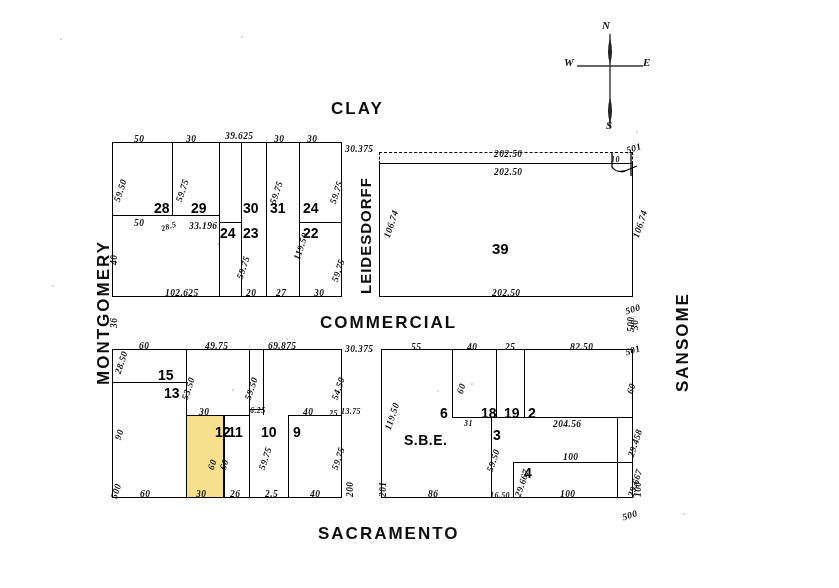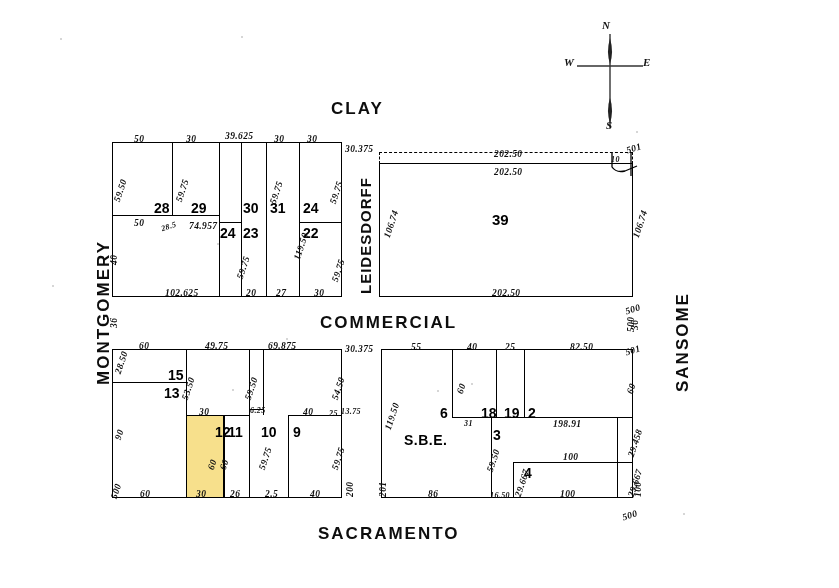--- a/index.html
+++ b/index.html
@@ -119,38 +119,38 @@
   <span class="dim vtxt" style="left:112px;top:200px;transform:rotate(-72deg);">59.50</span>
   <span class="dim vtxt" style="left:174px;top:200px;transform:rotate(-72deg);">59.75</span>
   <span class="dim vtxt" style="left:268px;top:202px;transform:rotate(-72deg);">59.75</span>
   <span class="dim vtxt" style="left:328px;top:202px;transform:rotate(-72deg);">59.75</span>
   <span class="dim vtxt" style="left:292px;top:258px;transform:rotate(-72deg);">119.50</span>
   <span class="dim vtxt" style="left:235px;top:277px;transform:rotate(-72deg);">59.75</span>
   <span class="dim vtxt" style="left:330px;top:280px;transform:rotate(-72deg);">59.75</span>
 
   <span class="dim" style="left:134px;top:218px;">50</span>
   <span class="dim tiny" style="left:161px;top:222px;transform:rotate(-18deg);">28.5</span>
-  <span class="dim" style="left:189px;top:221px;">74.957</span>
+  <span class="dim" style="left:189px;top:221px;">33.196</span>
   <span class="dim" style="left:165px;top:288px;">102.625</span>
   <span class="dim" style="left:246px;top:288px;">20</span>
   <span class="dim" style="left:276px;top:288px;">27</span>
   <span class="dim" style="left:314px;top:288px;">30</span>
 
   <span class="dim vtxt" style="left:109px;top:265px;transform:rotate(-90deg);">40</span>
   <span class="dim vtxt" style="left:109px;top:328px;transform:rotate(-90deg);">36</span>
 
   <div class="dash" style="left:379px;top:152px;width:254px;height:12px;"></div>
   <div class="lot" style="left:379px;top:163px;width:254px;height:134px;"></div>
 
   <svg style="position:absolute;left:607px;top:150px;" width="44" height="26" viewBox="0 0 44 26">
     <path d="M5 3 L5 17 Q9 23 18 21 L30 16" stroke="#000" stroke-width="1.3" fill="none"></path>
     <line x1="24" y1="3" x2="24" y2="26" stroke="#000" stroke-width="1.3"></line>
   </svg>
 
-  <span class="lotno big" style="left:492px;top:211px;">39</span>
+  <span class="lotno big" style="left:492px;top:240px;">39</span>
   <span class="dim" style="left:494px;top:149px;">202.50</span>
   <span class="dim" style="left:494px;top:167px;">202.50</span>
   <span class="dim" style="left:492px;top:288px;">202.50</span>
   <span class="dim vtxt" style="left:382px;top:236px;transform:rotate(-72deg);">106.74</span>
   <span class="dim vtxt" style="left:631px;top:236px;transform:rotate(-72deg);">106.74</span>
   <span class="dim tiny" style="left:611px;top:155px;">10</span>
 
 
   <span class="dim vtxt" style="left:625px;top:146px;transform:rotate(-18deg);">501</span>
   <span class="dim vtxt" style="left:624px;top:307px;transform:rotate(-18deg);">500</span>
@@ -164,21 +164,21 @@
   <div class="ln v" style="left:224px;top:415px;height:83px;"></div>
   <div class="ln v" style="left:263px;top:349px;height:66px;"></div>
 
   <div class="ln h" style="left:112px;top:382px;width:74px;"></div>
   <div class="ln h" style="left:186px;top:415px;width:63px;"></div>
   <div class="ln h" style="left:249px;top:409px;width:14px;"></div>
   <div class="ln h" style="left:288px;top:415px;width:54px;"></div>
 
   <div class="lot hl" style="left:186px;top:415px;width:38px;height:83px;"></div>
 
-  <span class="lotno" style="left:168px;top:367px;">15</span>
+  <span class="lotno" style="left:158px;top:367px;">15</span>
   <span class="lotno" style="left:164px;top:385px;">13</span>
   <span class="lotno" style="left:188px;top:424px;padding-left:27px;">12</span>
   <span class="lotno" style="left:228px;top:424px;">11</span>
   <span class="lotno" style="left:261px;top:424px;">10</span>
   <span class="lotno" style="left:293px;top:424px;">9</span>
 
   <span class="dim" style="left:139px;top:341px;">60</span>
   <span class="dim" style="left:205px;top:341px;">49.75</span>
   <span class="dim" style="left:268px;top:341px;">69.875</span>
   <span class="dim" style="left:345px;top:344px;">30.375</span>
@@ -236,21 +236,21 @@
 
   <span class="dim vtxt" style="left:383px;top:428px;transform:rotate(-72deg);">119.50</span>
   <span class="dim vtxt" style="left:455px;top:392px;transform:rotate(-72deg);">60</span>
   <span class="dim vtxt" style="left:625px;top:392px;transform:rotate(-72deg);">60</span>
   <span class="dim vtxt" style="left:485px;top:470px;transform:rotate(-72deg);">59.50</span>
   <span class="dim vtxt" style="left:513px;top:495px;transform:rotate(-72deg);">29.667</span>
   <span class="dim vtxt" style="left:626px;top:455px;transform:rotate(-72deg);">29.458</span>
   <span class="dim vtxt" style="left:626px;top:495px;transform:rotate(-72deg);">29.667</span>
 
   <span class="dim tiny" style="left:464px;top:419px;">31</span>
-  <span class="dim" style="left:553px;top:419px;">198.91</span>
+  <span class="dim" style="left:553px;top:419px;">204.56</span>
   <span class="dim" style="left:563px;top:452px;">100</span>
   <span class="dim" style="left:428px;top:489px;">86</span>
   <span class="dim tiny" style="left:490px;top:491px;">16.50</span>
   <span class="dim" style="left:560px;top:489px;">100</span>
 
   <span class="dim vtxt" style="left:630px;top:330px;transform:rotate(-90deg);">36</span>
   <span class="dim vtxt" style="left:624px;top:348px;transform:rotate(-18deg);">501</span>
   <span class="dim vtxt" style="left:378px;top:497px;transform:rotate(-90deg);">201</span>
   <span class="dim vtxt" style="left:621px;top:513px;transform:rotate(-18deg);">500</span>
   <span class="dim vtxt" style="left:633px;top:497px;transform:rotate(-90deg);">100</span>

